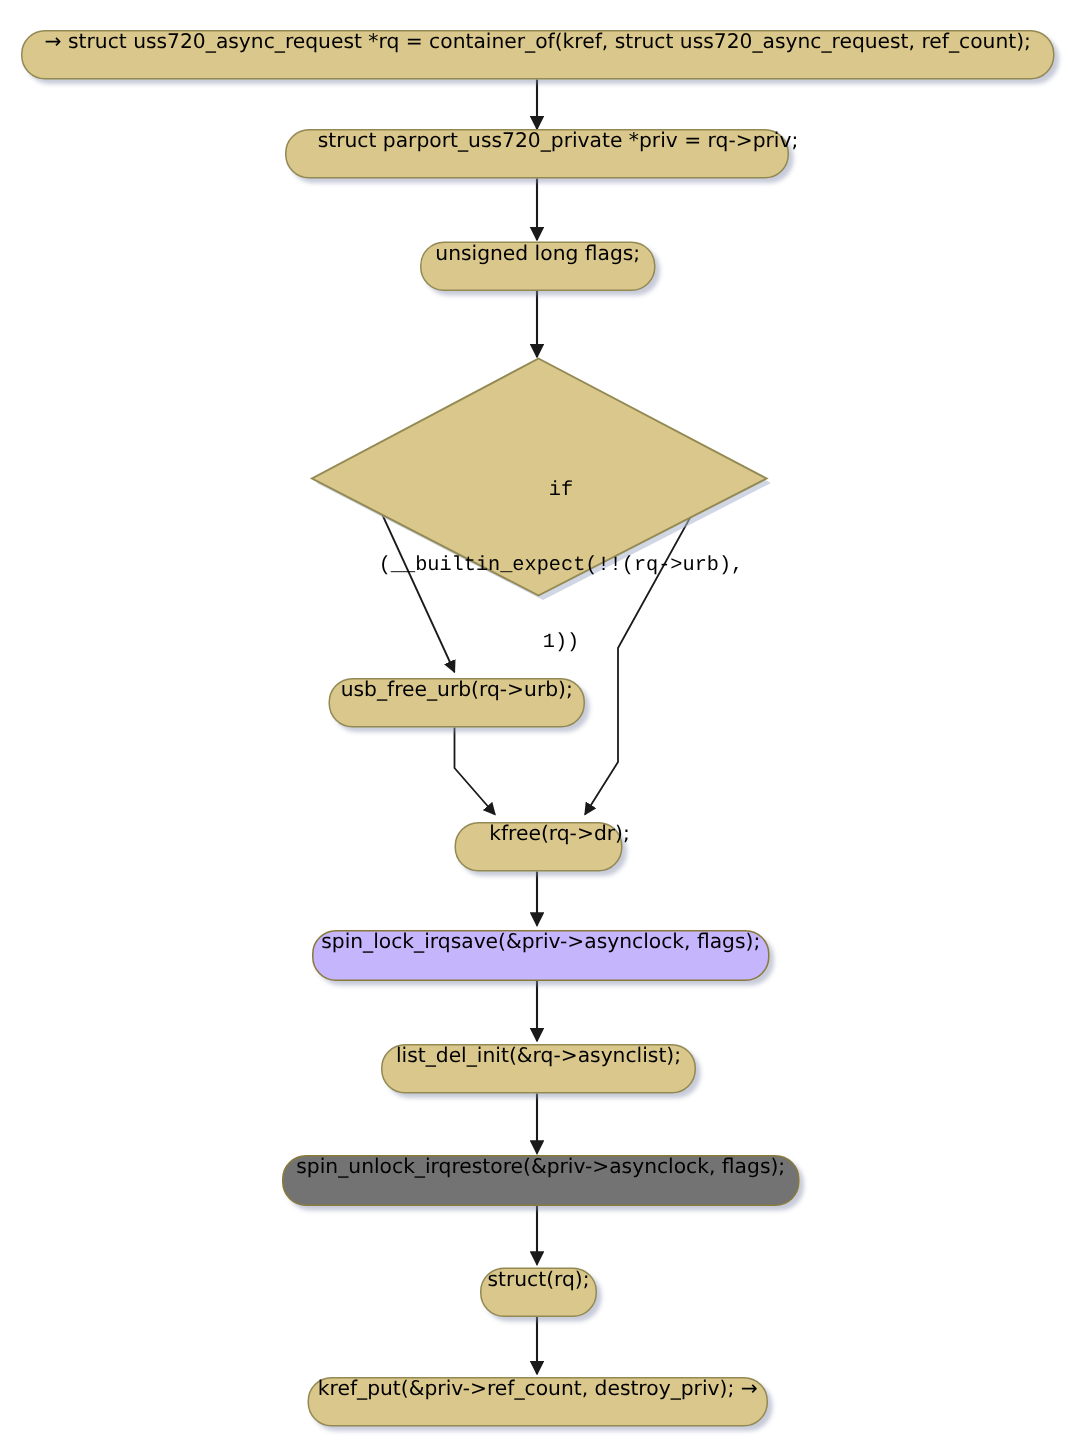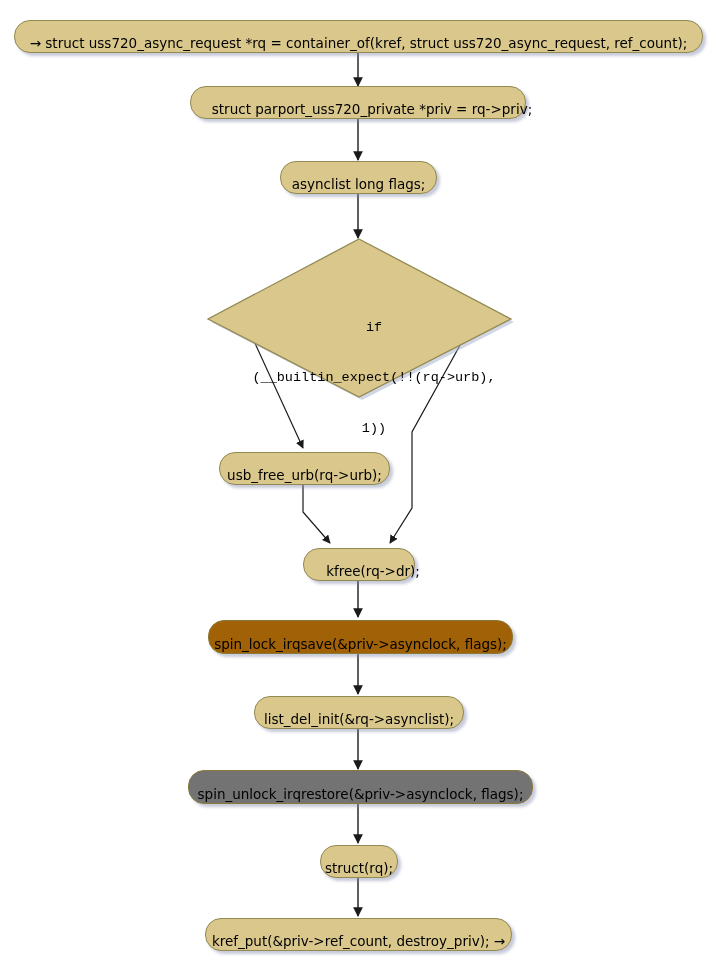--- a/index.html
+++ b/index.html
@@ -20,33 +20,33 @@
     left: 0;
     top: 0;
     width: 718px;
     height: 967px;
     pointer-events: none;
   }
   .node {
     position: absolute;
     box-sizing: border-box;
     display: flex;
-    align-items: flex-end;
+    align-items: flex-start;
     justify-content: center;
     border: 1.3px solid #938953;
     border-radius: 16px;
     background: #d9c78c;
     color: #000000;
     font-size: 13.5px;
     line-height: 1.15;
     white-space: nowrap;
     box-shadow: 3px 3px 3px rgba(130,140,170,0.45);
     z-index: 3;
   }
-  .node.red   { background: #a16207; border-color: #8a7a3a; }
+  .node.red   { background: #c4b5fd; border-color: #8a7a3a; }
   .node.green { background: #737373; border-color: #8a7a3a; }
 
   .diamond-wrap {
     position: absolute;
     z-index: 2;
     font-family: Liberation Mono, monospace;
   }
   .diamond-wrap svg.dshape {
     position: absolute;
     left: 0; top: 0;
@@ -99,21 +99,21 @@
 
   <div class="node" style="left:14px; top:20px; width:689px; height:33px;">
     <span>→ struct uss720_async_request *rq = container_of(kref, struct uss720_async_request, ref_count);</span>
   </div>
 
   <div class="node" style="left:190px; top:86px; width:336px; height:33px;padding-left:28px;">
     <span>struct parport_uss720_private *priv = rq-&gt;priv;</span>
   </div>
 
   <div class="node" style="left:280px; top:161px; width:157px; height:33px;">
-    <span>asynclist long flags;</span>
+    <span>unsigned long flags;</span>
   </div>
 
   <div class="diamond-wrap" style="left:203px; top:234px; width:312px; height:166px;">
     <svg class="dshape" width="312" height="166" viewBox="0 0 312 166" xmlns="http://www.w3.org/2000/svg">
       <polygon points="156,5 308,85 156,163 5,85" fill="#aab4cc" opacity="0.55" transform="translate(3,3)"></polygon>
       <polygon points="156,5 308,85 156,163 5,85" fill="#d9c78c" stroke="#938953" stroke-width="1.3"></polygon>
     </svg>
     <div class="diamond-label" style="left:0; top:52px; width:312px;">
       <div style="margin-left:30px;">if</div>
       <div style="margin-left:30px;">(__builtin_expect(!!(rq-&gt;urb),</div>

